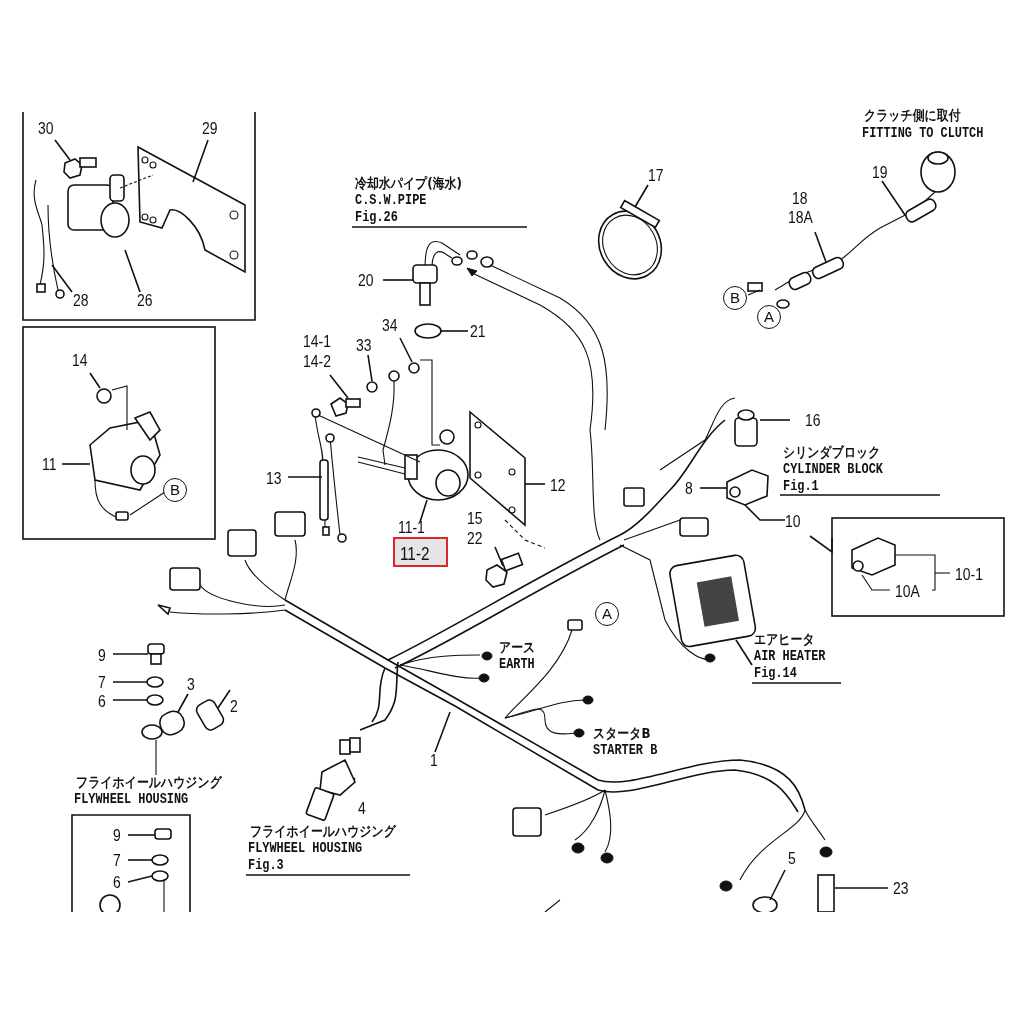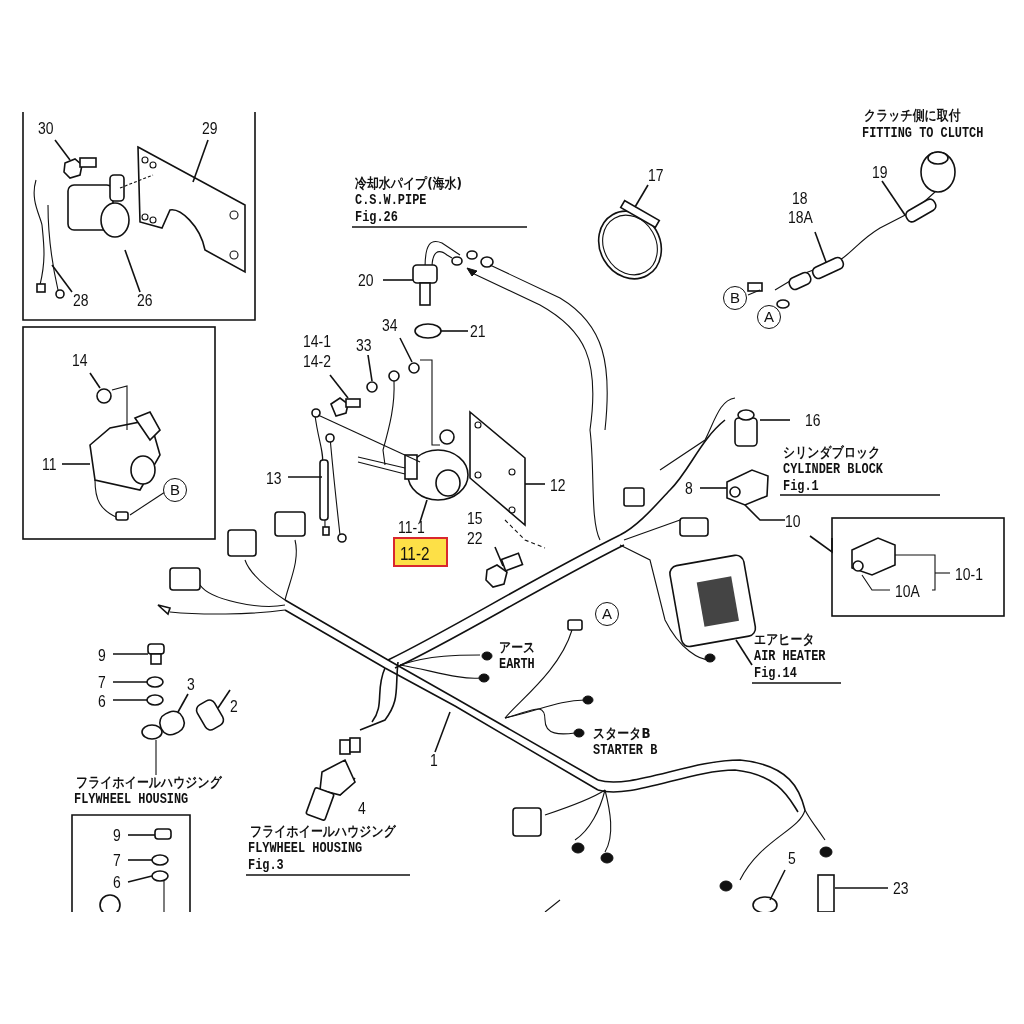--- a/index.html
+++ b/index.html
@@ -291,21 +291,21 @@
 
 <div class="lbl" style="left:358px;top:272px">20</div>
 <div class="lbl" style="left:470px;top:323px">21</div>
 <div class="lbl" style="left:382px;top:317px">34</div>
 <div class="lbl" style="left:356px;top:337px">33</div>
 <div class="lbl" style="left:303px;top:333px">14-1</div>
 <div class="lbl" style="left:303px;top:353px">14-2</div>
 <div class="lbl" style="left:266px;top:470px">13</div>
 <div class="lbl" style="left:550px;top:477px">12</div>
 <div class="lbl" style="left:398px;top:519px">11-1</div>
-<div class="hl" style="border-color: rgb(217, 39, 46); background: #fde047;">
+<div class="hl" style="border-color: rgb(217, 39, 46); background: #e5e5e5;">
     <span>11-2</span>
   </div>
 <div class="lbl" style="left:467px;top:510px">15</div>
 <div class="lbl" style="left:467px;top:530px">22</div>
 
 <div class="lbl" style="left:648px;top:167px">17</div>
 <div class="lbl" style="left:792px;top:190px">18</div>
 <div class="lbl" style="left:788px;top:209px">18A</div>
 <div class="lbl" style="left:872px;top:164px">19</div>
 <div class="circ" style="left:723px;top:286px">B</div>

